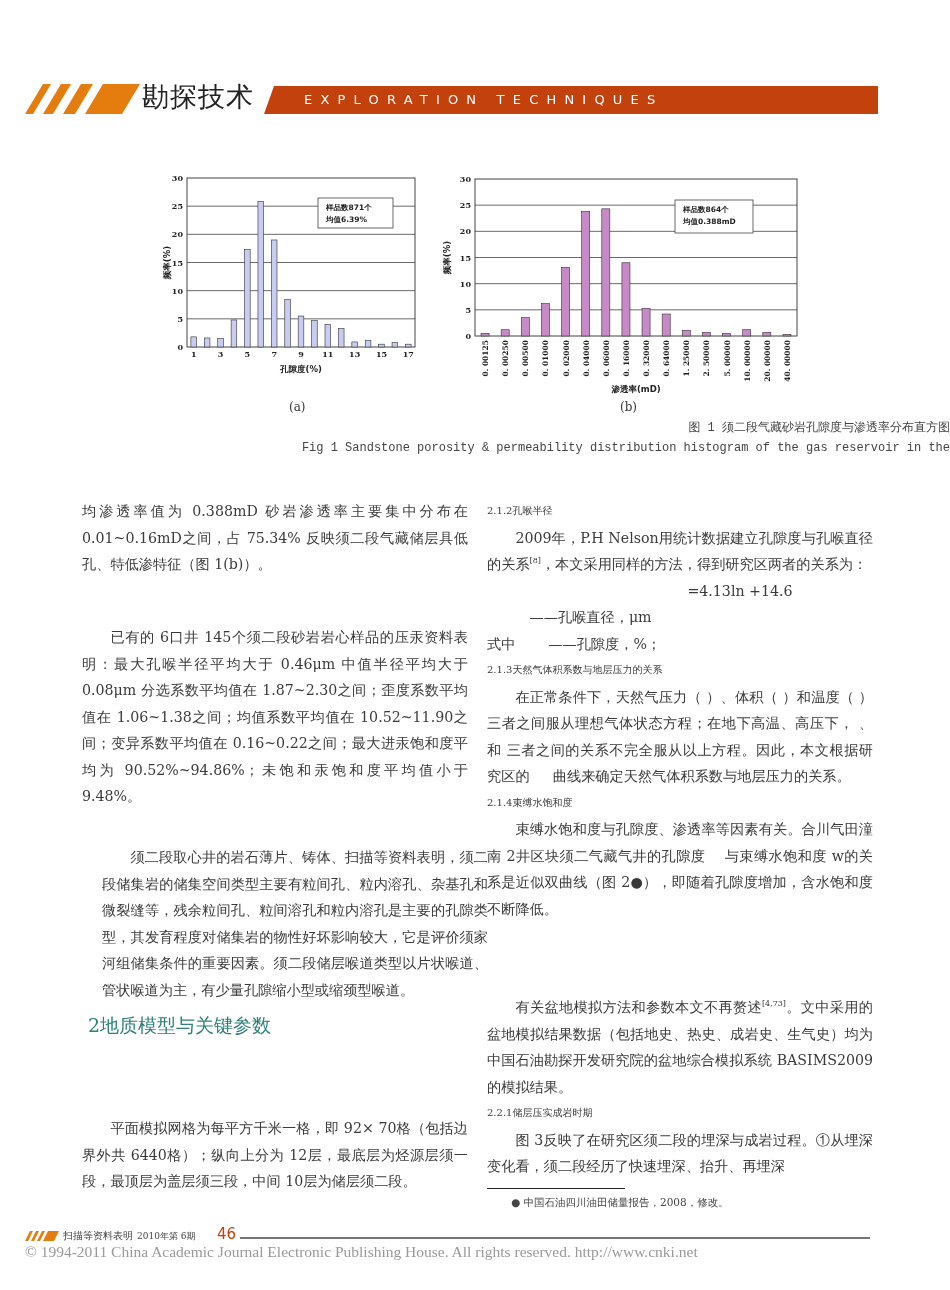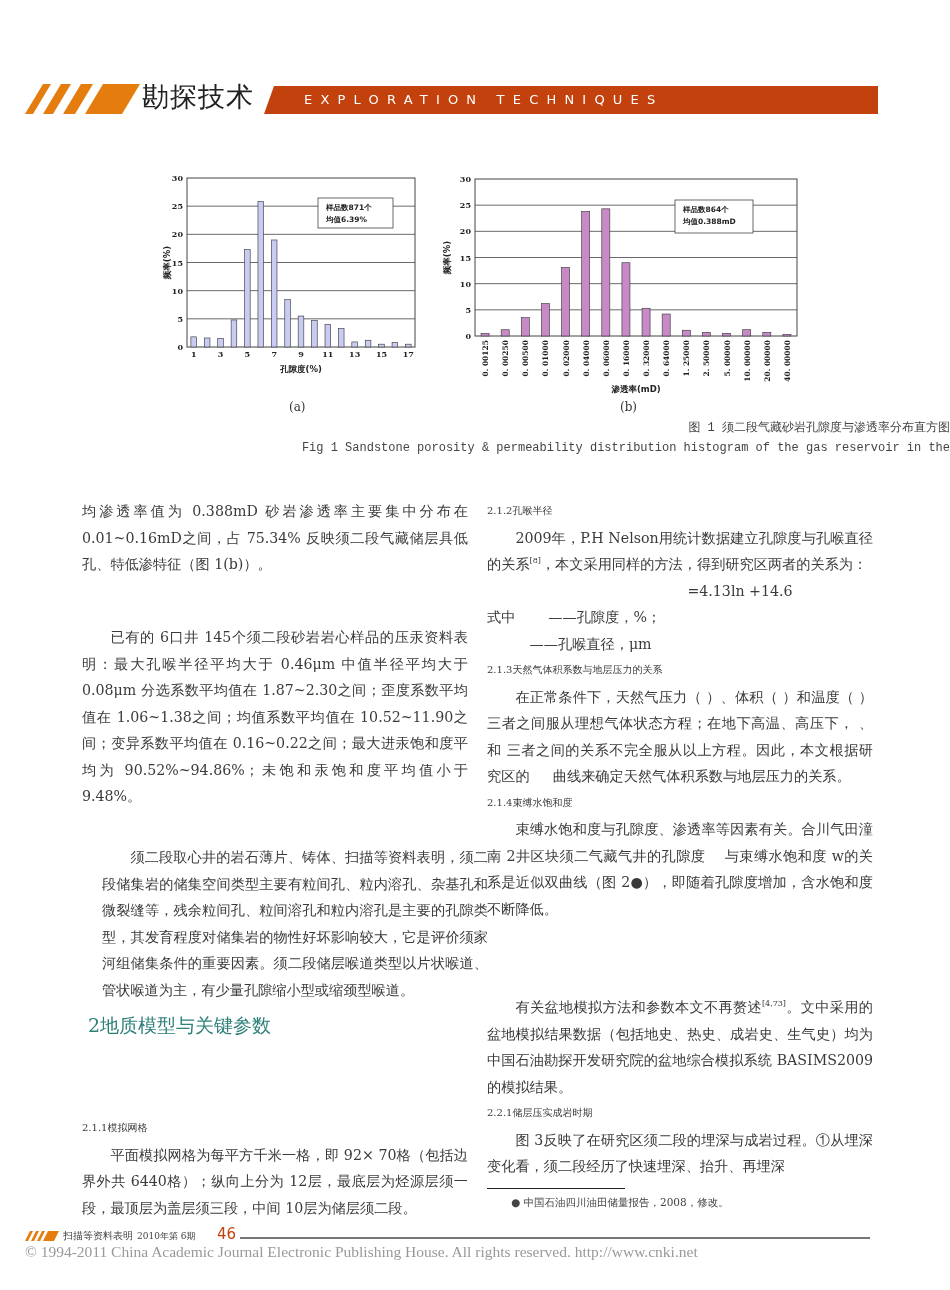--- a/index.html
+++ b/index.html
@@ -173,30 +173,29 @@
 <div class="col col-left" style="top:624px;">
   <div class="p indent">已有的 6口井 145个须二段砂岩岩心样品的压汞资料表明：最大孔喉半径平均大于 0.46μm 中值半径平均大于 0.08μm 分选系数平均值在 1.87~2.30之间；歪度系数平均值在 1.06~1.38之间；均值系数平均值在 10.52~11.90之间；变异系数平均值在 0.16~0.22之间；最大进汞饱和度平均为 90.52%~94.86%；未饱和汞饱和度平均值小于 9.48%。</div>
 </div>
 <div class="col col-left" style="top:844px;margin-left:20px;">
   <div class="p indent">须二段取心井的岩石薄片、铸体、扫描等资料表明，须二段储集岩的储集空间类型主要有粒间孔、粒内溶孔、杂基孔和微裂缝等，残余粒间孔、粒间溶孔和粒内溶孔是主要的孔隙类型，其发育程度对储集岩的物性好坏影响较大，它是评价须家河组储集条件的重要因素。须二段储层喉道类型以片状喉道、管状喉道为主，有少量孔隙缩小型或缩颈型喉道。</div>
 </div>
 <div class="col col-left" style="top:972px;margin-top:38px;">
   <div class="h2">2地质模型与关键参数</div>
 </div>
 <div class="col col-left" style="top:1115px;">
-  <div class="sub">2.1.1模拟网格</div>
   <div class="p indent">平面模拟网格为每平方千米一格，即 92× 70格（包括边界外共 6440格）；纵向上分为 12层，最底层为烃源层须一段，最顶层为盖层须三段，中间 10层为储层须二段。</div>
 </div>
 
 <div class="col col-right" style="top:498px;">
   <div class="sub">2.1.2孔喉半径</div>
   <div class="p indent"><span>2009年，P.H Nelson用统计数据建立孔隙度与孔喉直径的关系</span><span class="sup">[8]</span><span>，本文采用同样的方法，得到研究区两者的关系为：</span></div>
   <div class="formula">=4.13ln +14.6</div>
+  <div>　　　——孔喉直径，μm</div>
   <div>式中 　　——孔隙度，%；</div>
-  <div>　　　——孔喉直径，μm</div>
   <div class="sub">2.1.3天然气体积系数与地层压力的关系</div>
   <div class="p indent">在正常条件下，天然气压力（ ）、体积（ ）和温度（ ）三者之间服从理想气体状态方程；在地下高温、高压下， 、 和 三者之间的关系不完全服从以上方程。因此，本文根据研究区的 　 曲线来确定天然气体积系数与地层压力的关系。</div>
   <div class="sub">2.1.4束缚水饱和度</div>
   <div class="p indent">束缚水饱和度与孔隙度、渗透率等因素有关。合川气田潼南 2井区块须二气藏气井的孔隙度 　与束缚水饱和度 w的关系是近似双曲线（图 2●），即随着孔隙度增加，含水饱和度不断降低。</div>
 </div>
 <div class="col col-right" style="top:994px;">
   <div class="p indent"><span>有关盆地模拟方法和参数本文不再赘述</span><span class="sup">[4,73]</span><span>。文中采用的盆地模拟结果数据（包括地史、热史、成岩史、生气史）均为中国石油勘探开发研究院的盆地综合模拟系统 BASIMS2009的模拟结果。</span></div>
   <div class="sub">2.2.1储层压实成岩时期</div>
   <div class="p indent">图 3反映了在研究区须二段的埋深与成岩过程。①从埋深变化看，须二段经历了快速埋深、抬升、再埋深</div>
 </div>

